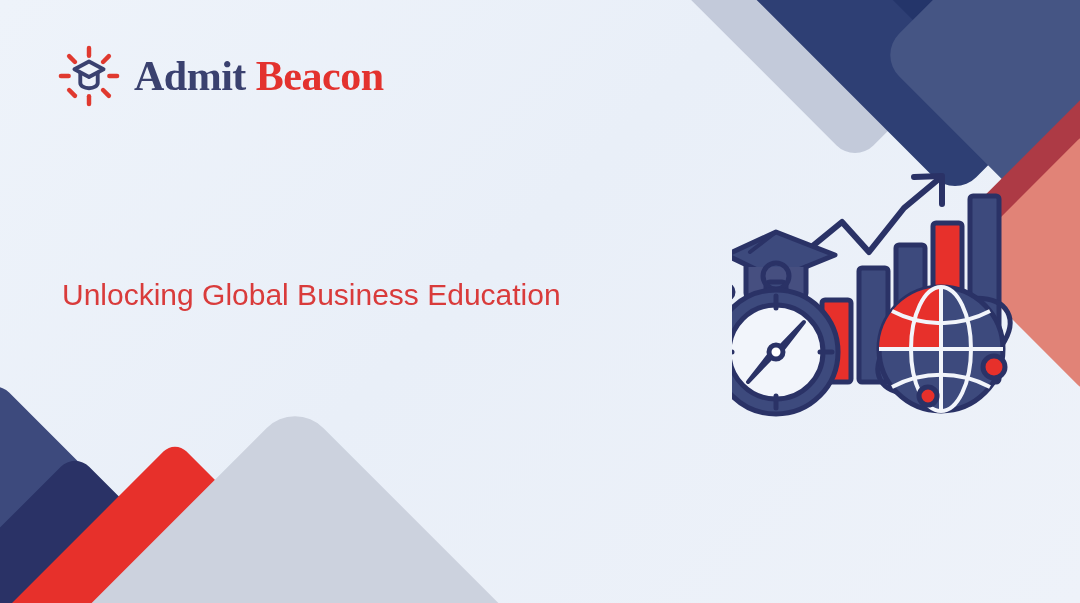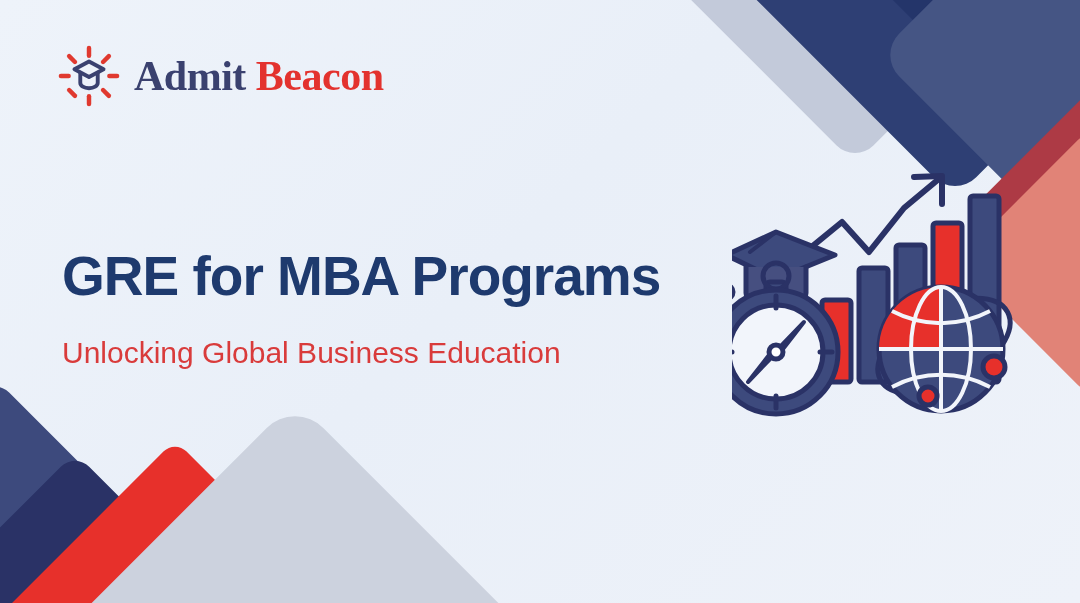--- a/index.html
+++ b/index.html
@@ -182,21 +182,20 @@
           <path d="M23 28.5 V39 c0 3.3 4 5.6 9 5.6 s9 -2.3 9 -5.6 V28.5"></path>
         </g>
       </svg>
     </span>
     <span class="logo-text">
       <span class="logo-admit">Admit</span><span class="logo-beacon">Beacon</span>
     </span>
   </div>
 
   <div class="copy">
-    <h1 class="headline">GRE for MBA Programs</h1>
     <p class="subhead">Unlocking Global Business Education</p>
   </div>
 
   <div class="art">
     <svg viewBox="0 0 300 265">
 
       <g fill="none" stroke="#2a3266" stroke-width="6" stroke-linecap="round" stroke-linejoin="round">
         <polyline points="33,125 110,62 137,92 172,48 208,18"></polyline>
         <polyline points="182,17 210,16 210,44"></polyline>
       </g>

